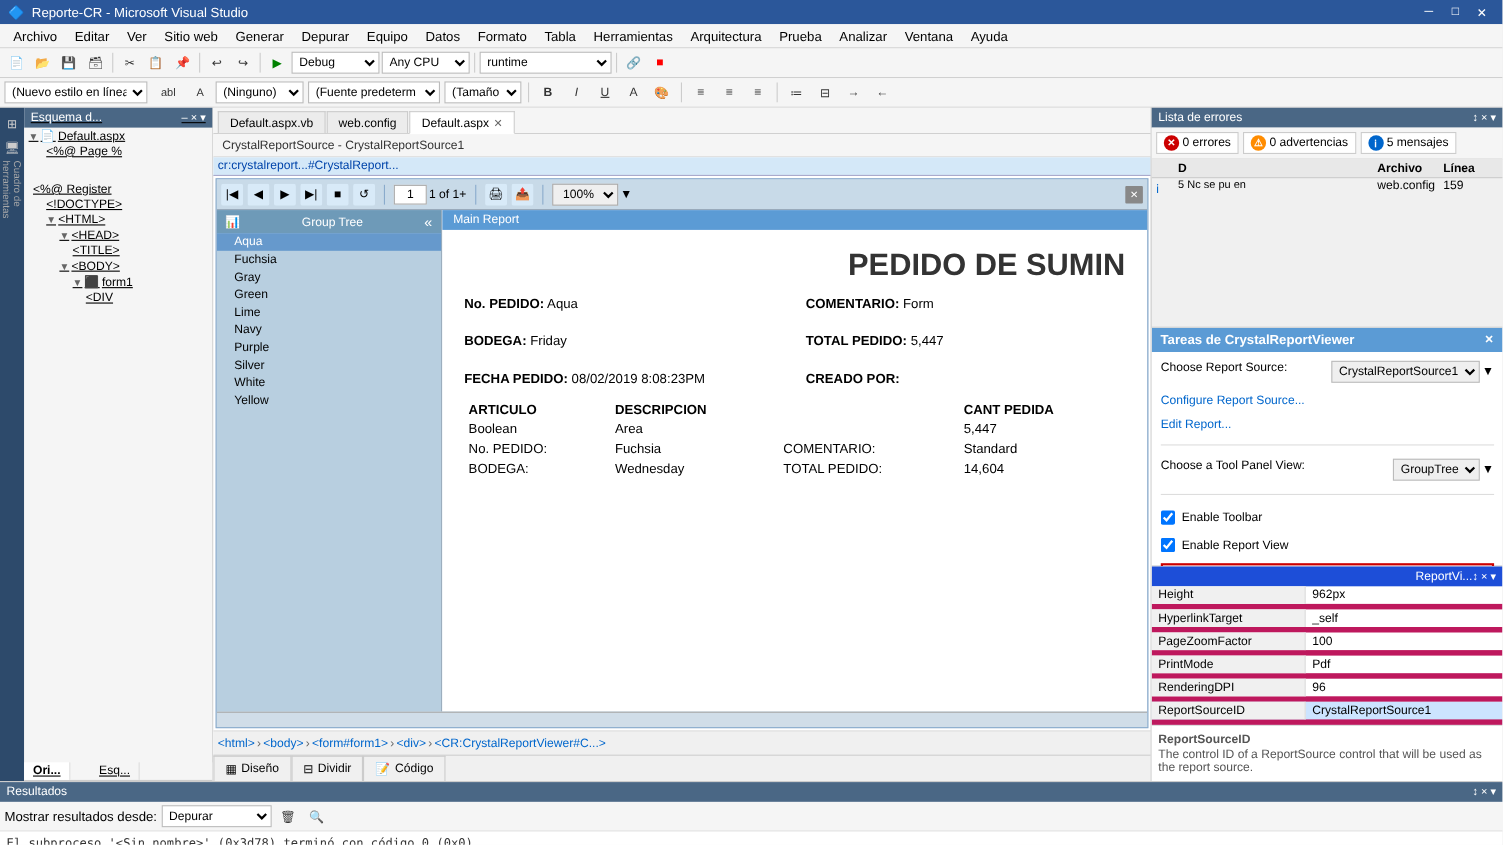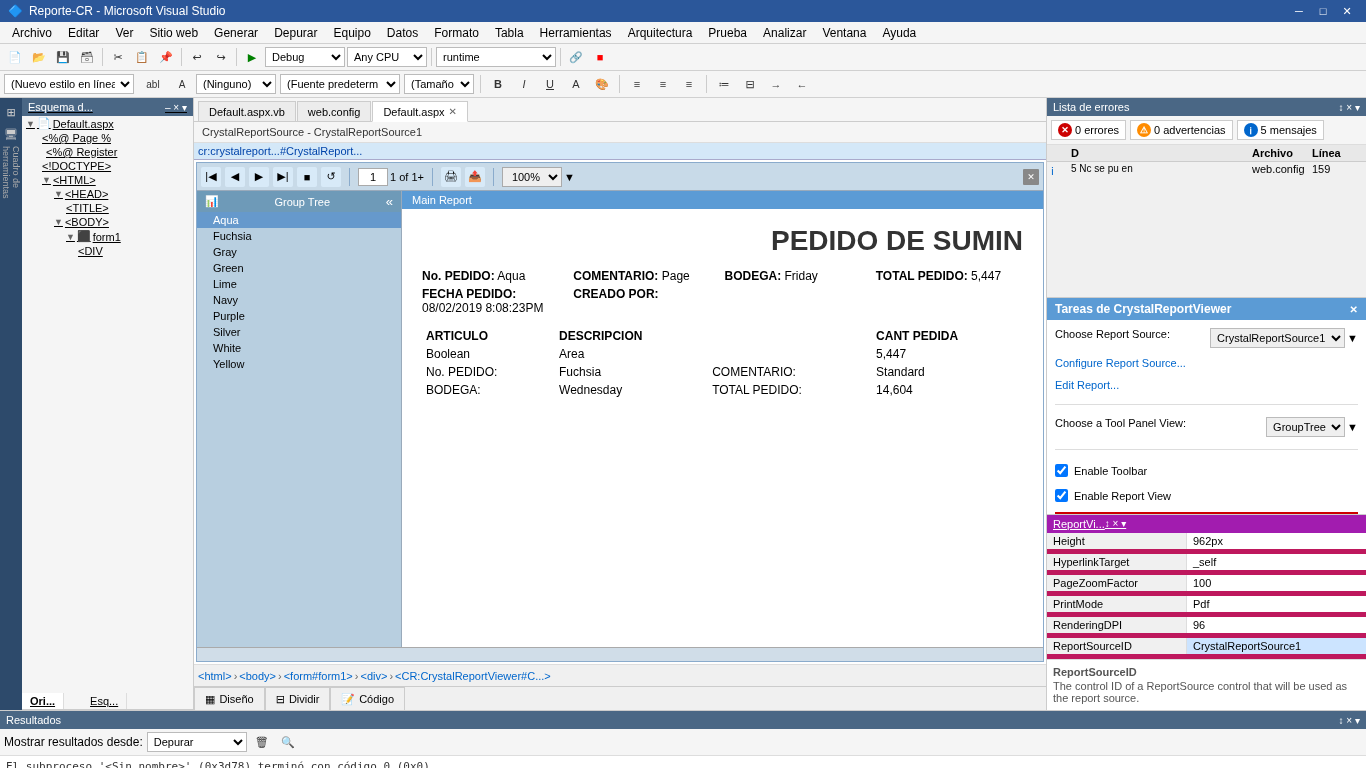--- a/index.html
+++ b/index.html
@@ -215,21 +215,21 @@
     </div>
     <div style="flex:1; overflow:auto;">
       <div class="tree-item">
         <span class="expand-icon">▼</span>
         <span style="color:#4a9;">📄</span>
         <span>Default.aspx</span>
       </div>
       <div class="tree-item" style="padding-left:20px;">
         <span>&lt;%@ Page %</span>
       </div>
-      <div class="tree-item" style="padding-left:24px;">
+      <div class="tree-item" style="padding-left:8px;margin-top:20px;">
         <span>&lt;%@ Register</span>
       </div>
       <div class="tree-item" style="padding-left:20px;">
         <span>&lt;!DOCTYPE&gt;</span>
       </div>
       <div class="tree-item" style="padding-left:20px;">
         <span class="expand-icon">▼</span>
         <span>&lt;HTML&gt;</span>
       </div>
       <div class="tree-item" style="padding-left:32px;">
@@ -330,28 +330,28 @@
             <div class="group-tree-item">Yellow</div>
           </div>
         </div>
 
         <div style="flex:1;background:white;overflow:auto;">
           <div class="main-report-header">
             <span>Main Report</span>
           </div>
           <div style="padding:16px 20px;">
             <div style="font-size:28px;font-weight:bold;text-align:right;margin-bottom:12px;color:#333;">PEDIDO DE SUMIN</div>
-            <div style="display:grid;grid-template-columns:1fr 1fr 1fr 1fr;gap:4px;font-size:12px;margin-bottom:12px;">
+            <div style="display:grid;grid-template-columns:1fr 1fr;gap:20px;font-size:12px;margin-bottom:12px;">
               <div>
                 <span style="font-weight:bold;">No. PEDIDO:</span>
                 <span>Aqua</span>
               </div>
               <div>
                 <span style="font-weight:bold;">COMENTARIO:</span>
-                <span>Page</span>
+                <span>Form</span>
               </div>
               <div>
                 <span style="font-weight:bold;">BODEGA:</span>
                 <span>Friday</span>
               </div>
               <div>
                 <span style="font-weight:bold;">TOTAL PEDIDO:</span>
                 <span>5,447</span>
               </div>
               <div>
@@ -508,21 +508,21 @@
           <span>Enable Report View</span>
         </div>
         <div class="tasks-checkbox-row highlighted">
           <input type="checkbox" style="">
           <span>Enable Database Logon Prompting</span>
         </div>
 
       </div>
 
       <div style="border-top:1px solid #ccc;">
-        <div style="background:#a21caf;color:white;padding:3px 6px;font-size:11px;display:flex;justify-content:flex-start;text-decoration:underline;">
+        <div style="background:#1d4ed8;color:white;padding:3px 6px;font-size:11px;display:flex;justify-content:flex-end;">
           <span>ReportVi...</span>
           <span style="font-size:10px;">↕ × ▾</span>
         </div>
         <div class="props-table">
           <div class="props-row">
             <div class="props-key">Height</div>
             <div class="props-val">962px</div>
           </div>
           <div class="props-row">
             <div class="props-key">HyperlinkTarget</div>

